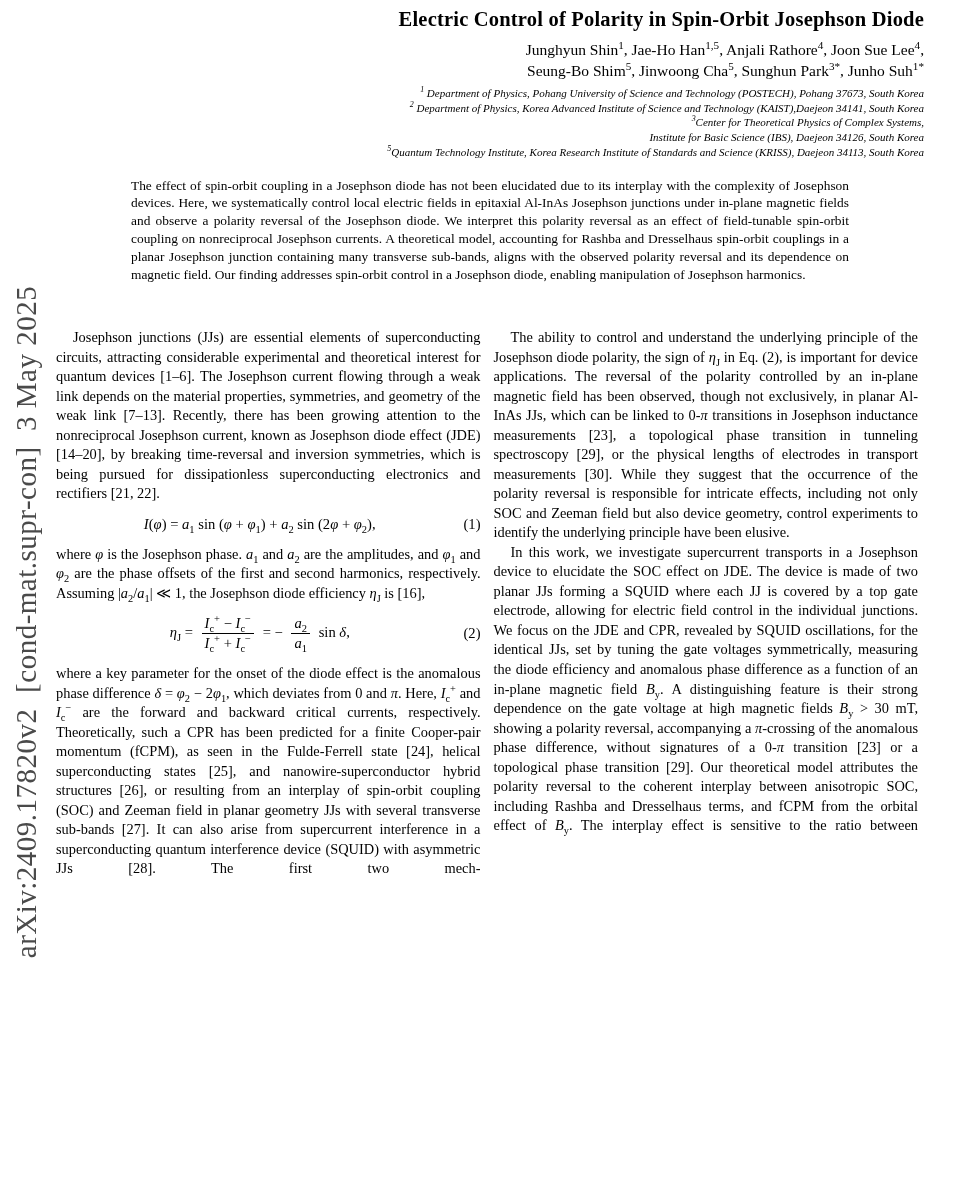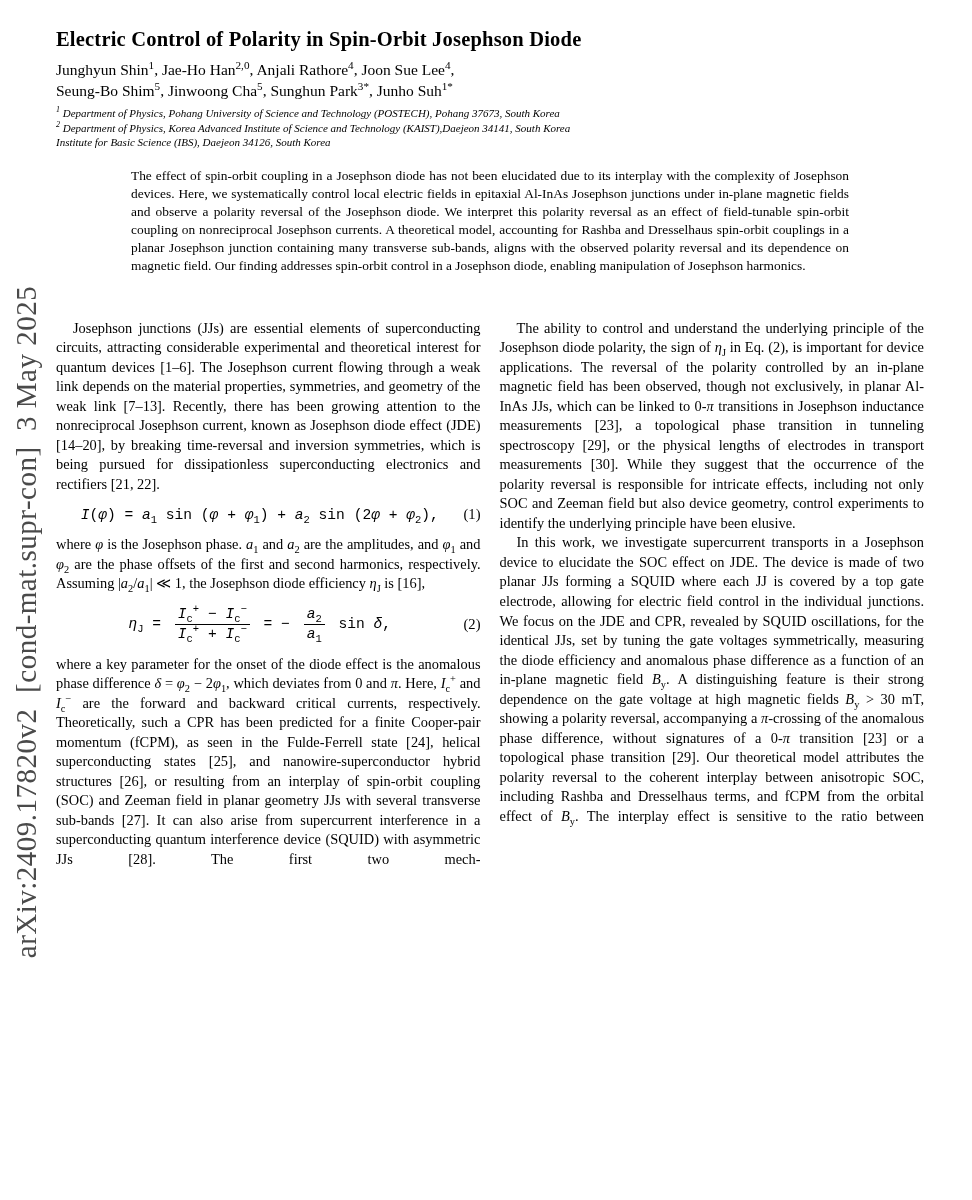--- a/index.html
+++ b/index.html
@@ -19,21 +19,21 @@
     left: 26px;
     transform: translate(-50%, -50%) rotate(-90deg);
     white-space: pre;
     font-size: 29px;
     letter-spacing: 0.5px;
     color: #4a4a4a;
   }
   .content {
     margin: 0 48px 0 56px; 
   }
-  header { padding-top: 28px; text-align: left; }
+  header { padding-top: 8px; text-align: right; }
   .title {
     margin: 0;
     font-size: 20.5px;
     font-weight: bold;
     letter-spacing: 0.2px;
   }
   .authors {
     margin-top: 9px;
     font-size: 15.5px;
     line-height: 1.35;
@@ -48,21 +48,21 @@
   .affils .affil-line { display: block; }
   .abstract {
     width: 718px;
     margin: 17px auto 0 auto;
     font-size: 13.4px;
     line-height: 1.34;
     text-align: justify;
   }
   .columns {
     display: flex;
-    gap: 19px;
+    gap: 13px;
     margin-top: 44px;
   }
   .col { width: 424.5px; }
   .col p {
     margin: 0;
     text-indent: 17px;
     text-align: justify;
     font-size: 14.4px;
     line-height: 1.355;
   }
@@ -72,21 +72,20 @@
   
   .equation {
     display: flex;
     align-items: center;
     margin: 12px 0;
     font-size: 14.6px;
   }
   .eq-body {
     flex: 1;
     text-align: center;
-    font-family: Liberation Mono, monospace;
   }
   .eq-number { text-align: right; }
   .frac {
     display: inline-block;
     vertical-align: middle;
     text-align: right;
     margin: 0 5px;
     line-height: 1.15;
   }
   .frac .num { display: block; padding: 0 3px 1px 3px; border-bottom: 1px solid #000; }
@@ -97,27 +96,29 @@
 
 <div class="page">
 
   <div class="arxiv-banner">arXiv:2409.17820v2  [cond-mat.supr-con]  3 May 2025</div>
 
   <div class="content">
 
     <header>
       <h1 class="title">Electric Control of Polarity in Spin-Orbit Josephson Diode</h1>
       <div class="authors">
-        <span class="author-line">Junghyun Shin<sup>1</sup>, Jae-Ho Han<sup>2,0</sup>, Anjali Rathore<sup>4</sup>, Joon Sue Lee<sup>4</sup>,</span>
+        <span class="author-line">Junghyun Shin<sup>1</sup>, Jae-Ho Han<sup>1,5</sup>, Anjali Rathore<sup>4</sup>, Joon Sue Lee<sup>4</sup>,</span>
         <span class="author-line">Seung-Bo Shim<sup>5</sup>, Jinwoong Cha<sup>5</sup>, Sunghun Park<sup>3*</sup>, Junho Suh<sup>1*</sup></span>
       </div>
       <div class="affils">
         <span class="affil-line"><sup>1</sup> Department of Physics, Pohang University of Science and Technology (POSTECH), Pohang 37673, South Korea</span>
         <span class="affil-line"><sup>2</sup> Department of Physics, Korea Advanced Institute of Science and Technology (KAIST),Daejeon 34141, South Korea</span>
+        <span class="affil-line"><sup>3</sup>Center for Theoretical Physics of Complex Systems,</span>
         <span class="affil-line">Institute for Basic Science (IBS), Daejeon 34126, South Korea</span>
+        <span class="affil-line"><sup>5</sup>Quantum Technology Institute, Korea Research Institute of Standards and Science (KRISS), Daejeon 34113, South Korea</span>
       </div>
     </header>
 
     <section class="abstract">The effect of spin-orbit coupling in a Josephson diode has not been elucidated due to its interplay with the complexity of Josephson devices. Here, we systematically control local electric fields in epitaxial Al-InAs Josephson junctions under in-plane magnetic fields and observe a polarity reversal of the Josephson diode. We interpret this polarity reversal as an effect of field-tunable spin-orbit coupling on nonreciprocal Josephson currents. A theoretical model, accounting for Rashba and Dresselhaus spin-orbit couplings in a planar Josephson junction containing many transverse sub-bands, aligns with the observed polarity reversal and its dependence on magnetic field. Our finding addresses spin-orbit control in a Josephson diode, enabling manipulation of Josephson harmonics.</section>
 
     <main class="columns">
 
       <div class="col">
         <p>Josephson junctions (JJs) are essential elements of superconducting circuits, attracting considerable experimental and theoretical interest for quantum devices [1–6]. The Josephson current flowing through a weak link depends on the material properties, symmetries, and geometry of the weak link [7–13]. Recently, there has been growing attention to the nonreciprocal Josephson current, known as Josephson diode effect (JDE) [14–20], by breaking time-reversal and inversion symmetries, which is being pursued for dissipationless superconducting electronics and rectifiers [21, 22].</p>
 

